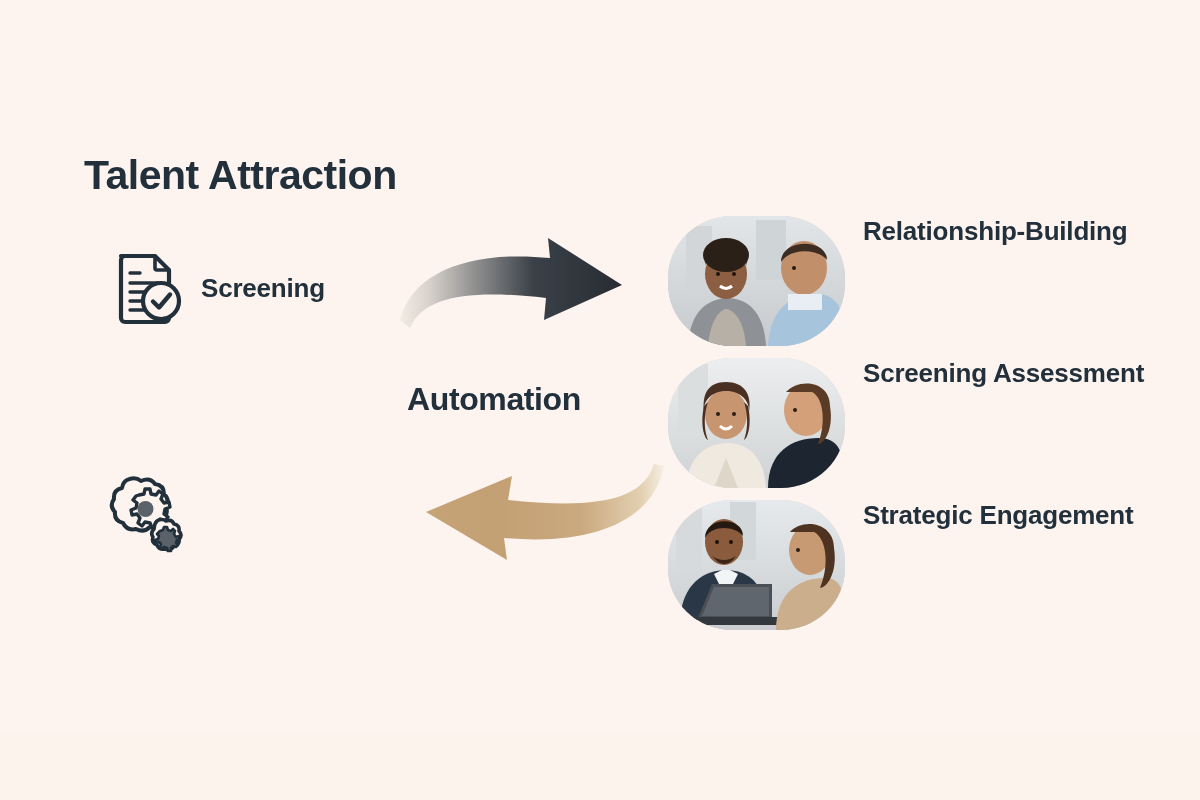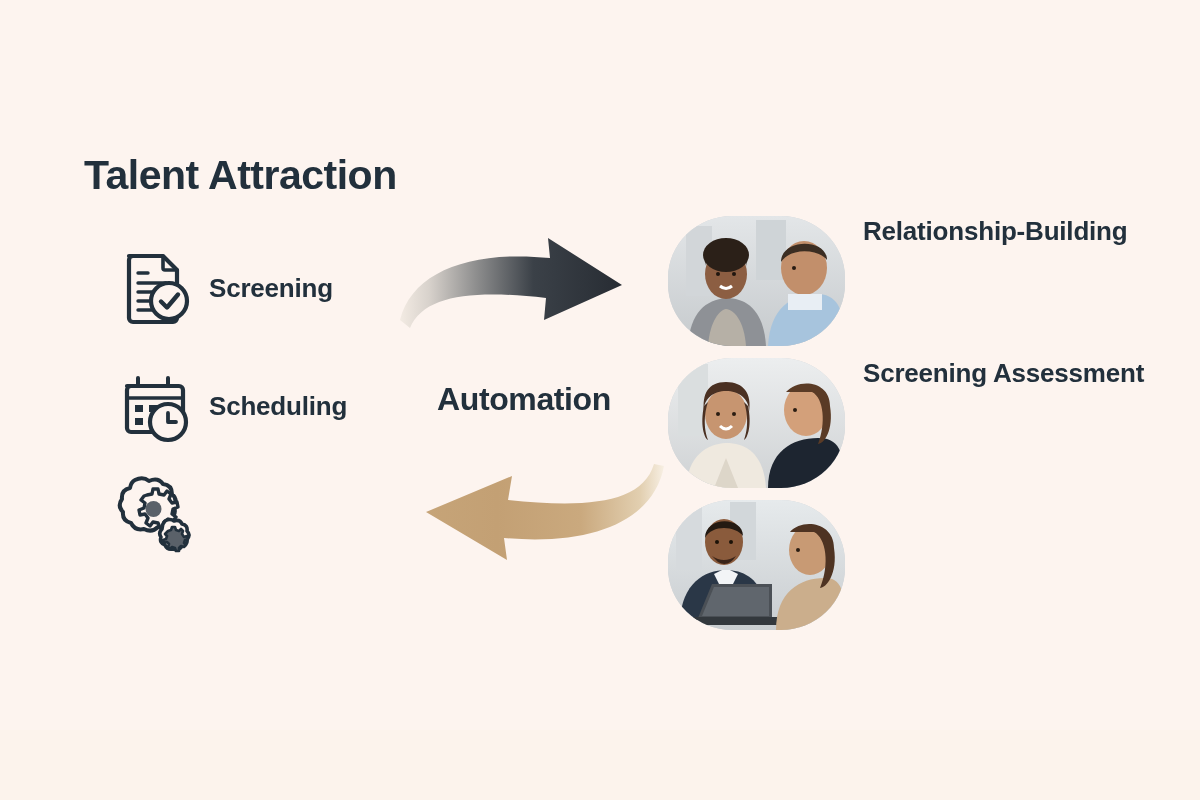--- a/index.html
+++ b/index.html
@@ -28,21 +28,21 @@
     color: #22303c;
     letter-spacing: -0.5px;
     white-space: nowrap;
   }
   #heading-left  { left: 84px; top: 152px; }
   #heading-right { left: 757px; top: 152px; }
 
   
   .left-row {
     position: absolute;
-    left: 115px;
+    left: 107px;
     display: flex;
     align-items: center;
     gap: 16px;
     justify-content: flex-end;
   }
   #left-row-0 { top: 248px; }
   #left-row-1 { top: 366px; }
   #left-row-2 { top: 473px; }
 
   .left-icon {
@@ -55,21 +55,21 @@
     font-size: 26px;
     font-weight: 700;
     color: #22303c;
     letter-spacing: -0.2px;
     white-space: nowrap;
   }
 
   
   #automation-label {
     position: absolute;
-    left: 414px;
+    left: 384px;
     top: 381px;
     width: 220px;
     text-align: center;
     font-size: 32px;
     font-weight: 700;
     color: #22303c;
     letter-spacing: -0.4px;
     white-space: nowrap;
   }
   #arrow-top {
@@ -135,38 +135,20 @@
         <path d="M23 44 h28" stroke-width="3.4"></path>
         <path d="M23 53 h20" stroke-width="3.4"></path>
         <path d="M23 62 h14" stroke-width="3.4"></path>
         <circle cx="54" cy="53" r="18" fill="#fdf4ef"></circle>
         <path d="M46 53.5 l6 6 l11 -13" stroke-width="4.4"></path>
       </svg>
     </span>
     <span class="left-label">Screening</span>
   </div>
 
-  <div id="left-row-1" class="left-row">
-    <span class="left-icon-wrap">
-      <svg class="left-icon" viewBox="0 0 78 80" fill="none" stroke="#22303c" stroke-width="4.2" stroke-linecap="round" stroke-linejoin="round">
-        <path d="M23 12 v8" stroke-width="4"></path>
-        <path d="M53 12 v8" stroke-width="4"></path>
-        <path d="M12 20 h52 a4 4 0 0 1 4 4 v38 a4 4 0 0 1 -4 4 H16 a4 4 0 0 1 -4 -4 V24 a4 4 0 0 1 4 -4 z"></path>
-        <path d="M12 32 h56" stroke-width="3.6"></path>
-        <rect x="20" y="39" width="8" height="7" fill="#22303c" stroke="none"></rect>
-        <rect x="34" y="39" width="8" height="7" fill="#22303c" stroke="none"></rect>
-        <rect x="48" y="39" width="8" height="7" fill="#22303c" stroke="none"></rect>
-        <rect x="20" y="52" width="8" height="7" fill="#22303c" stroke="none"></rect>
-        <rect x="34" y="52" width="8" height="7" fill="#22303c" stroke="none"></rect>
-        <circle cx="53" cy="56" r="18" fill="#fdf4ef"></circle>
-        <path d="M53 47 v9 h8" stroke-width="3.8"></path>
-      </svg>
-    </span>
-    <span class="left-label">Scheduling</span>
-  </div>
 
   <div id="left-row-2" class="left-row">
     <span class="left-icon-wrap">
       <svg class="left-icon" viewBox="0 0 78 80" fill="none" stroke="#22303c" stroke-width="4" stroke-linecap="round" stroke-linejoin="round">
 
         <path d="M20 7 q8 -4 14 1 q9 -4 14 3 q9 1 9 10 q6 5 2 13 q3 8 -5 12 q-2 9 -11 8 q-6 6 -14 2 q-9 2 -13 -6 q-9 -2 -8 -11 q-6 -6 -1 -13 q-1 -9 8 -11 q1 -6 5 -8 z" fill="#fdf4ef"></path>
 
         <path d="M32 22 l5 -1 l1 -5 l5 0 l1 5 l5 1 l3 -4 l4 3 l-2 5 l3 4 l5 -1 l1 5 l-5 2 l-1 5 l4 3 l-3 4 l-5 -2 l-4 3 l1 5 l-5 1 l-2 -5 l-5 -1 l-3 4 l-4 -3 l2 -5 l-3 -4 l-5 1 l-1 -5 l5 -2 l1 -5 l-4 -3 l3 -4 z" fill="#fdf4ef" stroke-width="3.4"></path>
         <circle cx="38.5" cy="36" r="8" fill="#5a6169" stroke="none"></circle>
 
@@ -292,15 +274,16 @@
         <path d="M30 118 L44 84 L104 84 L104 118 Z" fill="#4b5056"></path>
         <path d="M34 116 L46 87 L101 87 L101 116 Z" fill="#60666d"></path>
         <rect x="22" y="117" width="92" height="8" rx="2" fill="#33383d"></rect>
 
         <path d="M108 130 C108 92 132 78 156 78 C174 78 177 90 177 130 Z" fill="#cbae8c"></path>
         <ellipse cx="142" cy="50" rx="21" ry="25" fill="#c89a74"></ellipse>
         <path d="M122 32 C134 18 166 22 166 48 C170 74 158 88 152 88 C162 64 158 38 146 32 Z" fill="#4e3322"></path>
         <circle cx="130" cy="50" r="2" fill="#2b1d12"></circle>
       </svg>
     </span>
+    <span class="right-label">Strategic Engagement</span>
   </div>
 
 </div>
 
 </body></html>

